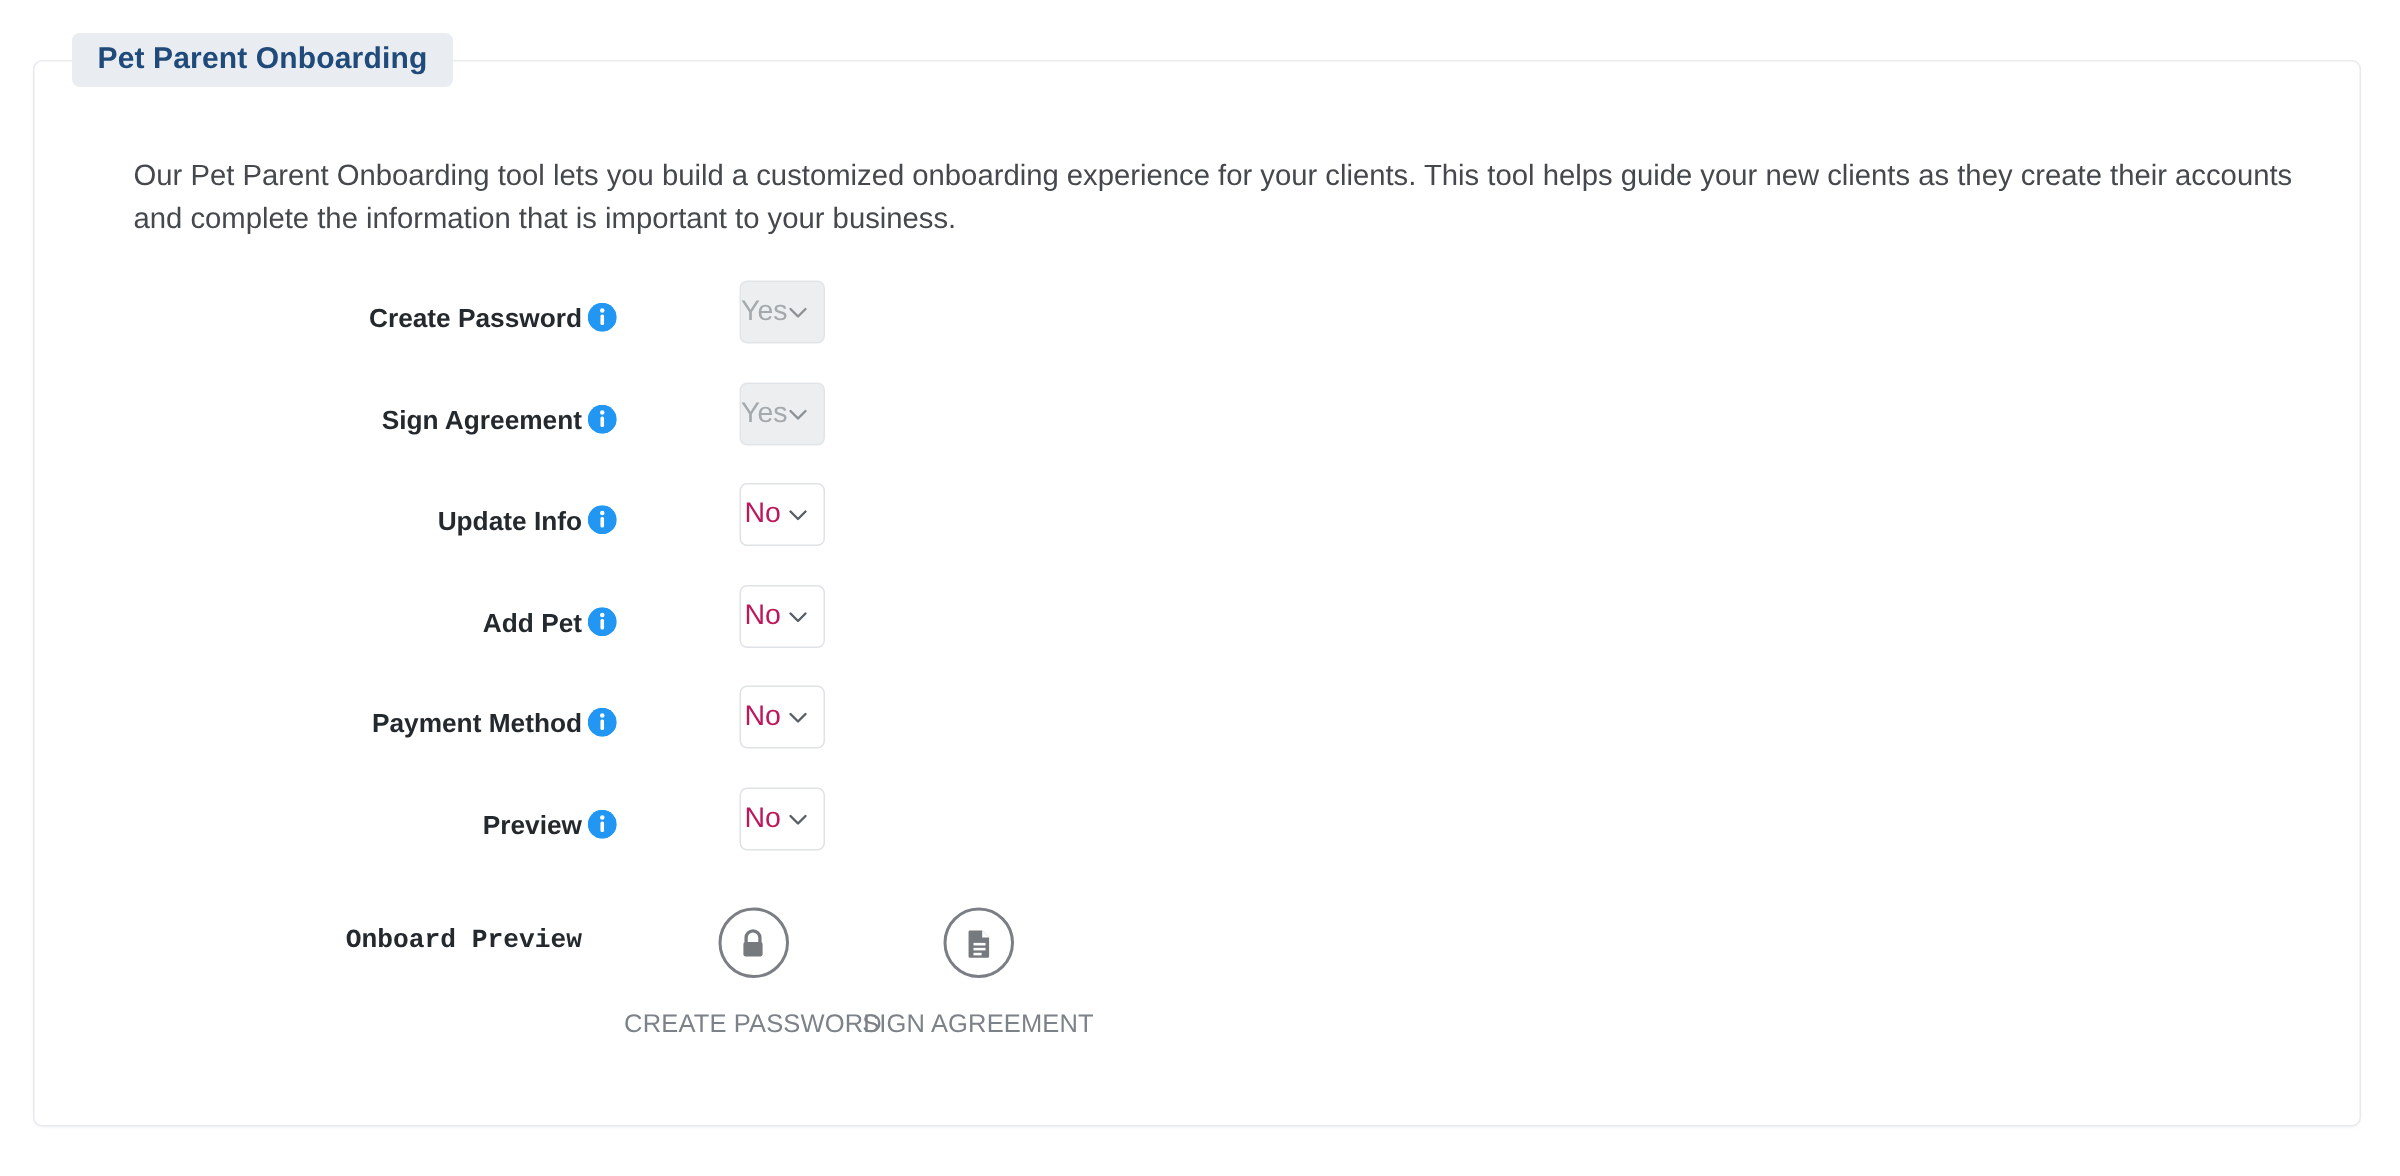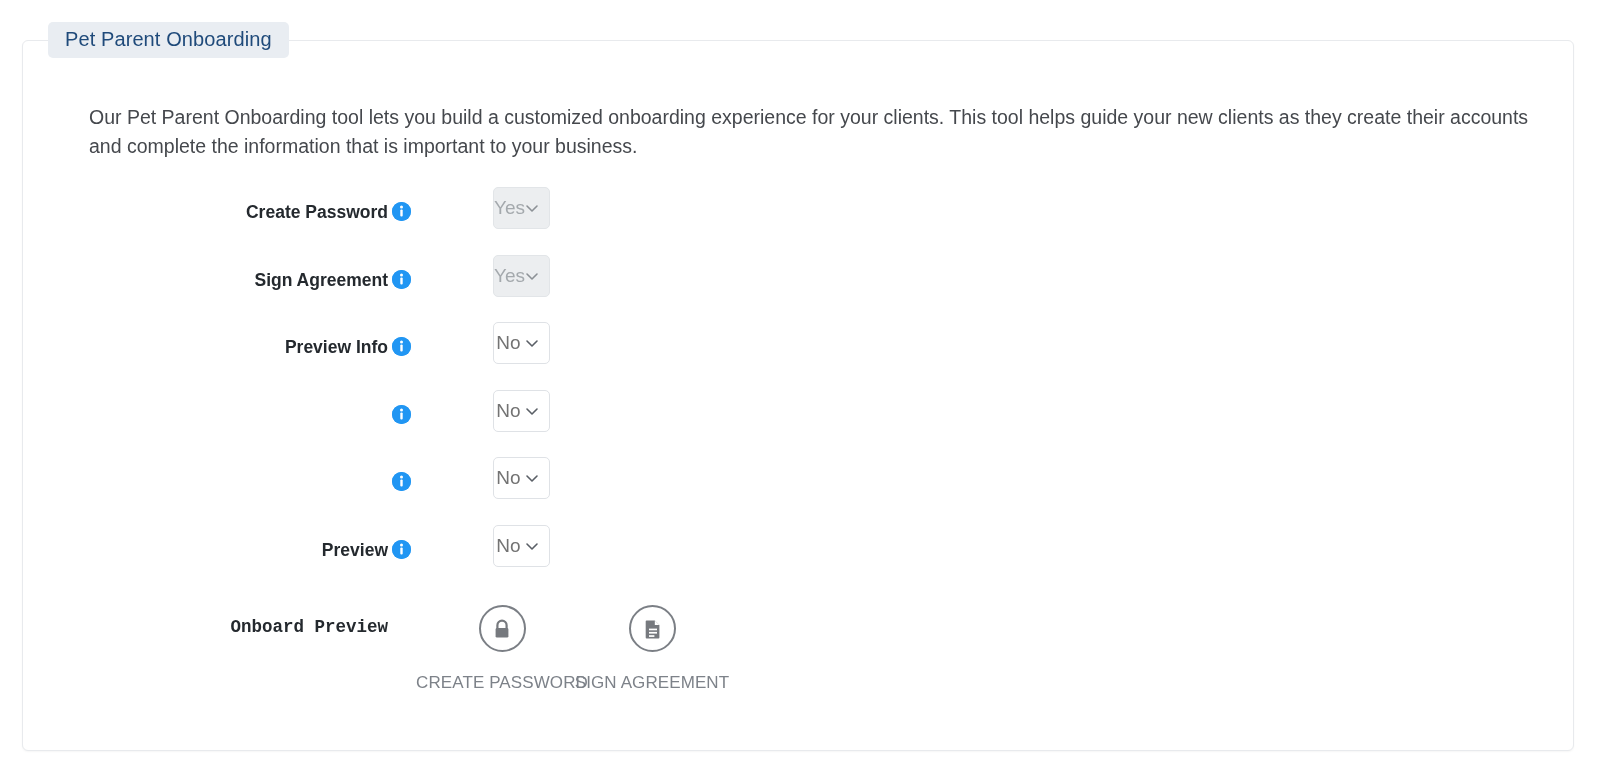--- a/index.html
+++ b/index.html
@@ -35,21 +35,21 @@
     box-shadow: 0 1px 2px rgba(0,0,0,0.04);
   }
 
   .panel-title {
     position: absolute;
     left: 25px;
     top: -19px;
     background: #e9edf2;
     color: #1f4a7a;
     font-size: 20px;
-    font-weight: normal;
+    font-weight: bold;
     padding: 7px 17px 9px 17px;
     border-radius: 5px;
     line-height: 1;
     letter-spacing: 0.1px;
     white-space: nowrap;
   }
 
   .panel-body {
     position: absolute;
     left: 0;
@@ -130,21 +130,21 @@
   .fake-select.disabled {
     background: #eceef0;
     border-color: #e2e5e8;
   }
   .select-value {
     position: absolute;
     left: 0;
     right: 26px;
     text-align: center;
     font-size: 19px;
-    color: #737373;
+    color: #be185d;
     line-height: 20px;
   }
   .fake-select.disabled .select-value { color: #a4a9ad; }
 
   .chevron {
     position: absolute;
     right: 10px;
     top: 50%;
     transform: translateY(-50%);
     width: 14px;
@@ -253,58 +253,64 @@
               <span class="select-value">Yes</span>
               <svg class="chevron" viewBox="0 0 14 14">
                   <path d="M2 5 L7 10 L12 5" fill="none" stroke="#8c9196" stroke-width="1.6" stroke-linecap="round" stroke-linejoin="round"></path>
                 </svg>
             </div>
           </div>
         </div>
 
         <div class="row">
           <div class="row-label">
-            <span>Preview Info</span>
+            <span>Update Info</span>
           </div>
           <span class="info-icon" style="left:369px;">
             <svg width="19" height="19" viewBox="0 0 19 19">
                 <circle cx="9.5" cy="9.5" r="9.5" fill="#2196f3"></circle>
                 <circle cx="9.5" cy="5" r="1.5" fill="#ffffff"></circle>
                 <rect x="8.3" y="7.6" width="2.4" height="7" rx="1" fill="#ffffff"></rect>
               </svg>
           </span>
           <div class="select-wrap">
             <div class="fake-select">
               <span class="select-value">No</span>
               <svg class="chevron" viewBox="0 0 14 14">
                   <path d="M2 5 L7 10 L12 5" fill="none" stroke="#5a5f66" stroke-width="1.6" stroke-linecap="round" stroke-linejoin="round"></path>
                 </svg>
             </div>
           </div>
         </div>
 
         <div class="row">
+          <div class="row-label">
+            <span>Add Pet</span>
+          </div>
           <span class="info-icon" style="left:369px;">
             <svg width="19" height="19" viewBox="0 0 19 19">
                 <circle cx="9.5" cy="9.5" r="9.5" fill="#2196f3"></circle>
                 <circle cx="9.5" cy="5" r="1.5" fill="#ffffff"></circle>
                 <rect x="8.3" y="7.6" width="2.4" height="7" rx="1" fill="#ffffff"></rect>
               </svg>
           </span>
           <div class="select-wrap">
             <div class="fake-select">
               <span class="select-value">No</span>
               <svg class="chevron" viewBox="0 0 14 14">
                   <path d="M2 5 L7 10 L12 5" fill="none" stroke="#5a5f66" stroke-width="1.6" stroke-linecap="round" stroke-linejoin="round"></path>
                 </svg>
             </div>
           </div>
         </div>
 
         <div class="row">
+          <div class="row-label">
+            <span>Payment Method</span>
+          </div>
           <span class="info-icon" style="left:369px;">
             <svg width="19" height="19" viewBox="0 0 19 19">
                 <circle cx="9.5" cy="9.5" r="9.5" fill="#2196f3"></circle>
                 <circle cx="9.5" cy="5" r="1.5" fill="#ffffff"></circle>
                 <rect x="8.3" y="7.6" width="2.4" height="7" rx="1" fill="#ffffff"></rect>
               </svg>
           </span>
           <div class="select-wrap">
             <div class="fake-select">
               <span class="select-value">No</span>

